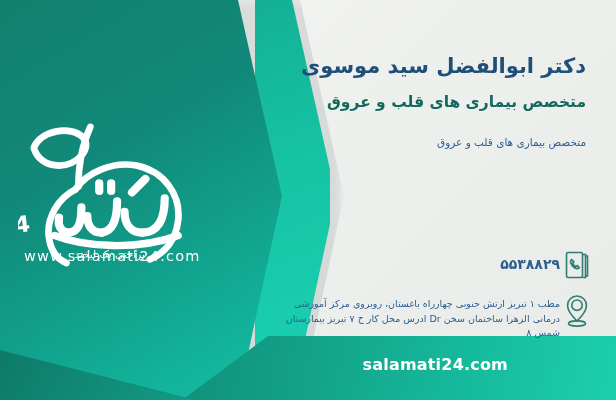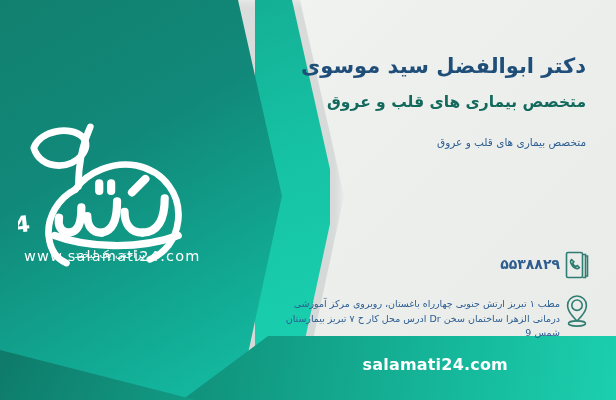--- a/index.html
+++ b/index.html
@@ -194,21 +194,21 @@
     </div>
 
     <div class="crow">
       <div class="cicon">
         <svg width="30" height="34" viewBox="0 0 30 34" fill="none" stroke="#2f7d72" stroke-width="1.6">
           <path d="M15 2 C9.8 2 5.6 6.2 5.6 11.4 C5.6 18.5 15 27 15 27 C15 27 24.4 18.5 24.4 11.4 C24.4 6.2 20.2 2 15 2 Z"></path>
           <circle cx="15" cy="11.2" r="5.2"></circle>
           <ellipse cx="15" cy="29.5" rx="8.5" ry="2.6"></ellipse>
         </svg>
       </div>
-      <div class="ctext addr-text">مطب ۱ تبریز ارتش جنوبی چهارراه باغستان، روبروی مرکز آموزشی درمانی الزهرا ساختمان سخن Dr ادرس محل کار ح ۷ تبریز بیمارستان شمس 9</div>
+      <div class="ctext addr-text">مطب ۱ تبریز ارتش جنوبی چهارراه باغستان، روبروی مرکز آموزشی درمانی الزهرا ساختمان سخن Dr ادرس محل کار ح ۷ تبریز بیمارستان شمس ۸</div>
     </div>
 
   </div>
 
   <div class="bottom-bar-left"></div>
   <div class="bottom-bar"></div>
   <div class="footer-url">salamati24.com</div>
 
 </div>
 

